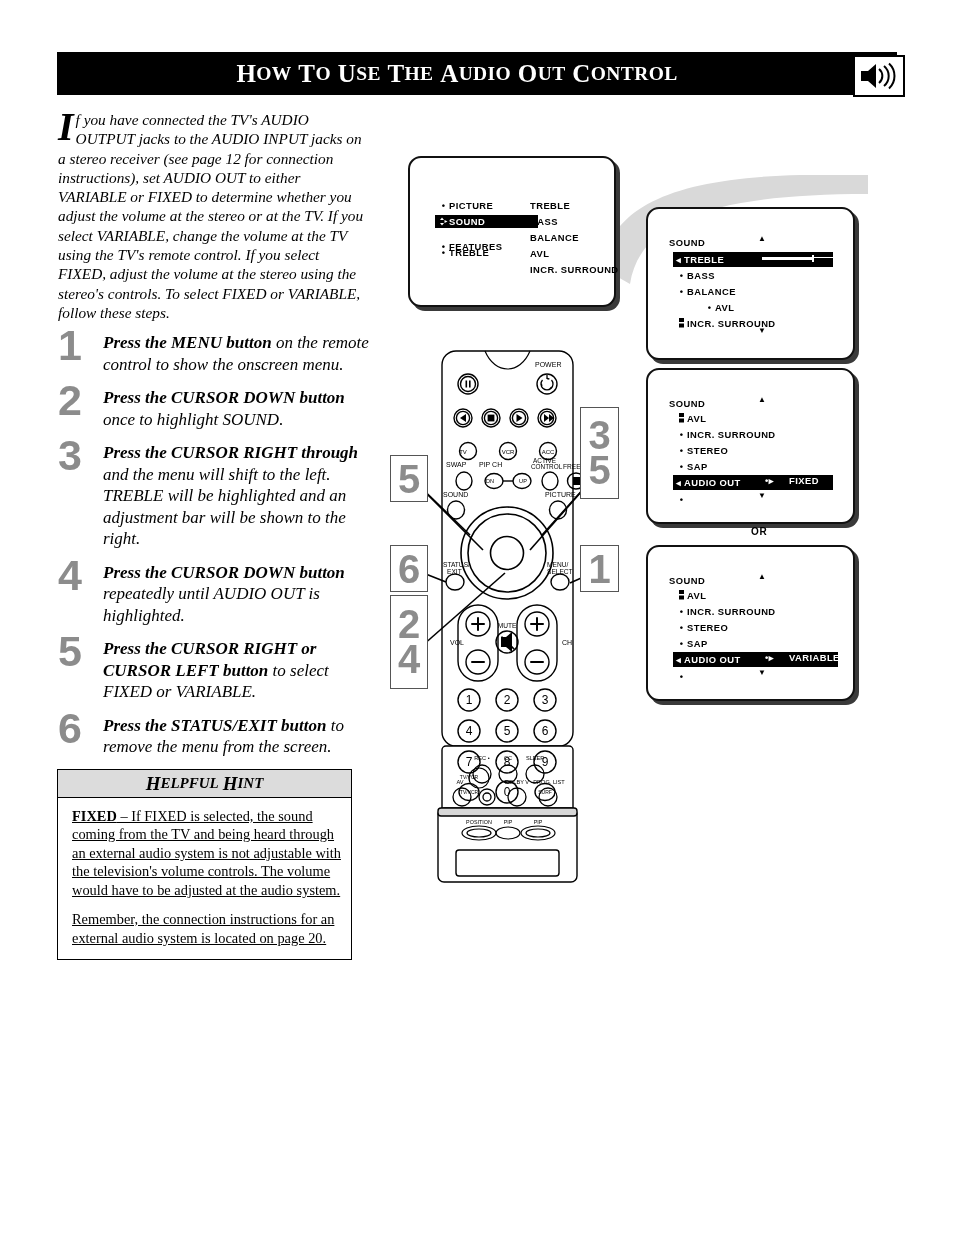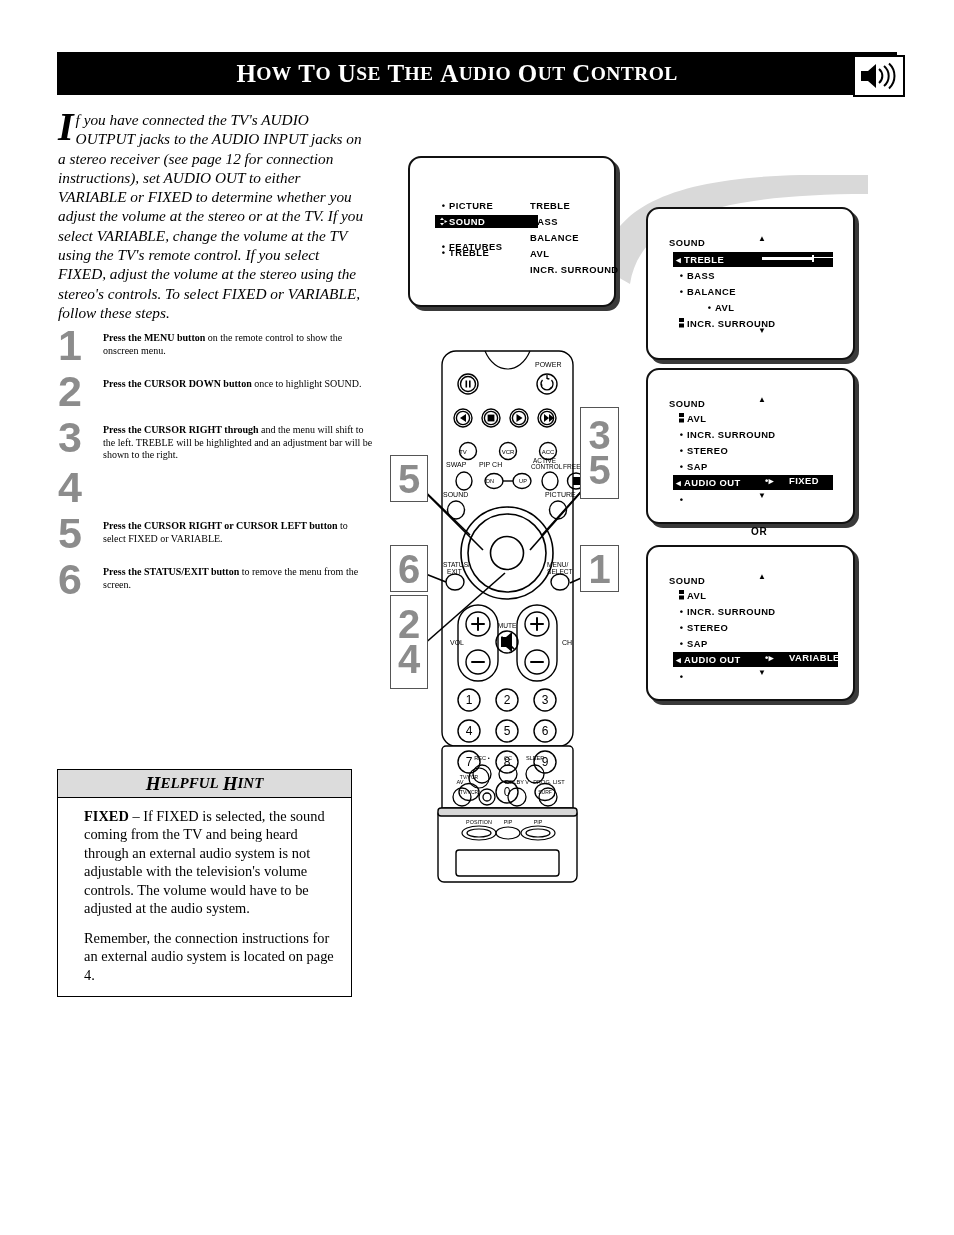--- a/index.html
+++ b/index.html
@@ -20,30 +20,30 @@
   .intro{position:absolute;left:58px;top:110px;width:312px;font-style:italic;font-size:15.3px;line-height:1.262;
     text-align:left;}
   .dropcap{float:left;font-size:40px;line-height:0.82;font-weight:bold;font-style:italic;
     padding:0 2px 0 0;margin-top:1px;font-family:"Liberation Serif",serif;}
 
   .steps{position:absolute;left:58px;top:332px;width:315px;}
   .step{position:relative;min-height:34px;margin-bottom:12px;padding-left:45px;}
   .step-num{position:absolute;left:0;top:-8px;width:38px;text-align:left;font-family:"Liberation Sans",sans-serif;
     font-weight:bold;font-size:43px;color:#8c8c8c;line-height:1;}
   .step-num.n1{letter-spacing:0;}
-  .step-txt{font-size:10px;line-height:1.265;}
+  .step-txt{font-size:17px;line-height:1.265;font-style:italic;}
   .step-txt b{font-weight:bold;}
 
   
   .hint{position:absolute;left:57px;top:769px;width:293px;border:1px solid #000;background:#fff;}
   .hint-head{height:27px;background:#dcdcdc;border-bottom:1px solid #000;display:flex;align-items:center;
     justify-content:center;font-style:italic;font-weight:bold;}
   .hh-l{font-size:19px;}.hh-s{font-size:15px;}
   .hint-body{padding:9px 10px 12px 10px;font-size:14.4px;line-height:1.28;}
-  .hint-body p{margin:0 0 11px 16px;}
+  .hint-body p{margin:0 0 11px 4px;text-decoration:underline;}
   .hint-body p:last-child{margin-bottom:0;}
   .hint-body b{font-weight:bold;}
 
   
   .tv{position:absolute;background:#fff;border:2px solid #111;border-radius:13px;
      box-shadow:4px 4px 0 0 #3a3a3a;font-family:"Liberation Sans",sans-serif;}
   .tv-in{position:relative;width:100%;height:100%;}
   .m-row{position:absolute;font-size:9.4px;letter-spacing:.45px;white-space:nowrap;font-weight:bold;}
   .m-bullet{display:inline-block;width:11px;text-align:center;}
   .hl{background:#000;color:#fff;}
@@ -113,20 +113,23 @@
 
     <div class="step">
       <div class="step-num">3</div>
       <div class="step-txt">
         <b>Press the CURSOR RIGHT through</b><span> and the menu will shift to the left. TREBLE will be highlighted and an adjustment bar will be shown to the right.</span>
       </div>
     </div>
 
     <div class="step">
       <div class="step-num">4</div>
+      <div class="step-txt">
+        <b>Press the CURSOR DOWN button</b><span> repeatedly until AUDIO OUT is highlighted.</span>
+      </div>
     </div>
 
     <div class="step">
       <div class="step-num">5</div>
       <div class="step-txt">
         <b>Press the CURSOR RIGHT or CURSOR LEFT button</b><span> to select FIXED or VARIABLE.</span>
       </div>
     </div>
 
     <div class="step">
@@ -137,21 +140,21 @@
     </div>
 
   </div>
 
   <div class="hint">
     <div class="hint-head">
       <span class="hh-l">H</span><span class="hh-s">ELPFUL</span>&nbsp;<span class="hh-l">H</span><span class="hh-s">INT</span>
     </div>
     <div class="hint-body">
       <p><b>FIXED</b><span> – If FIXED is selected, the sound coming from the TV and being heard through an external audio system is not adjustable with the television's volume controls. The volume would have to be adjusted at the audio system.</span></p>
-      <p>Remember, the connection instructions for an external audio system is located on page 4.</p>
+      <p>Remember, the connection instructions for an external audio system is located on page 20.</p>
     </div>
   </div>
 
   <svg class="swoosh" viewBox="0 0 270 135">
     <path d="M2,100 C10,40 70,10 200,7 L268,7 L268,26 C120,26 40,50 30,116 Z" fill="#d9d9d9"></path>
   </svg>
 
   <div class="tv" id="tv1">
     <div class="tv-in">
       <div class="m-row" style="left:28px;top:42px;">

